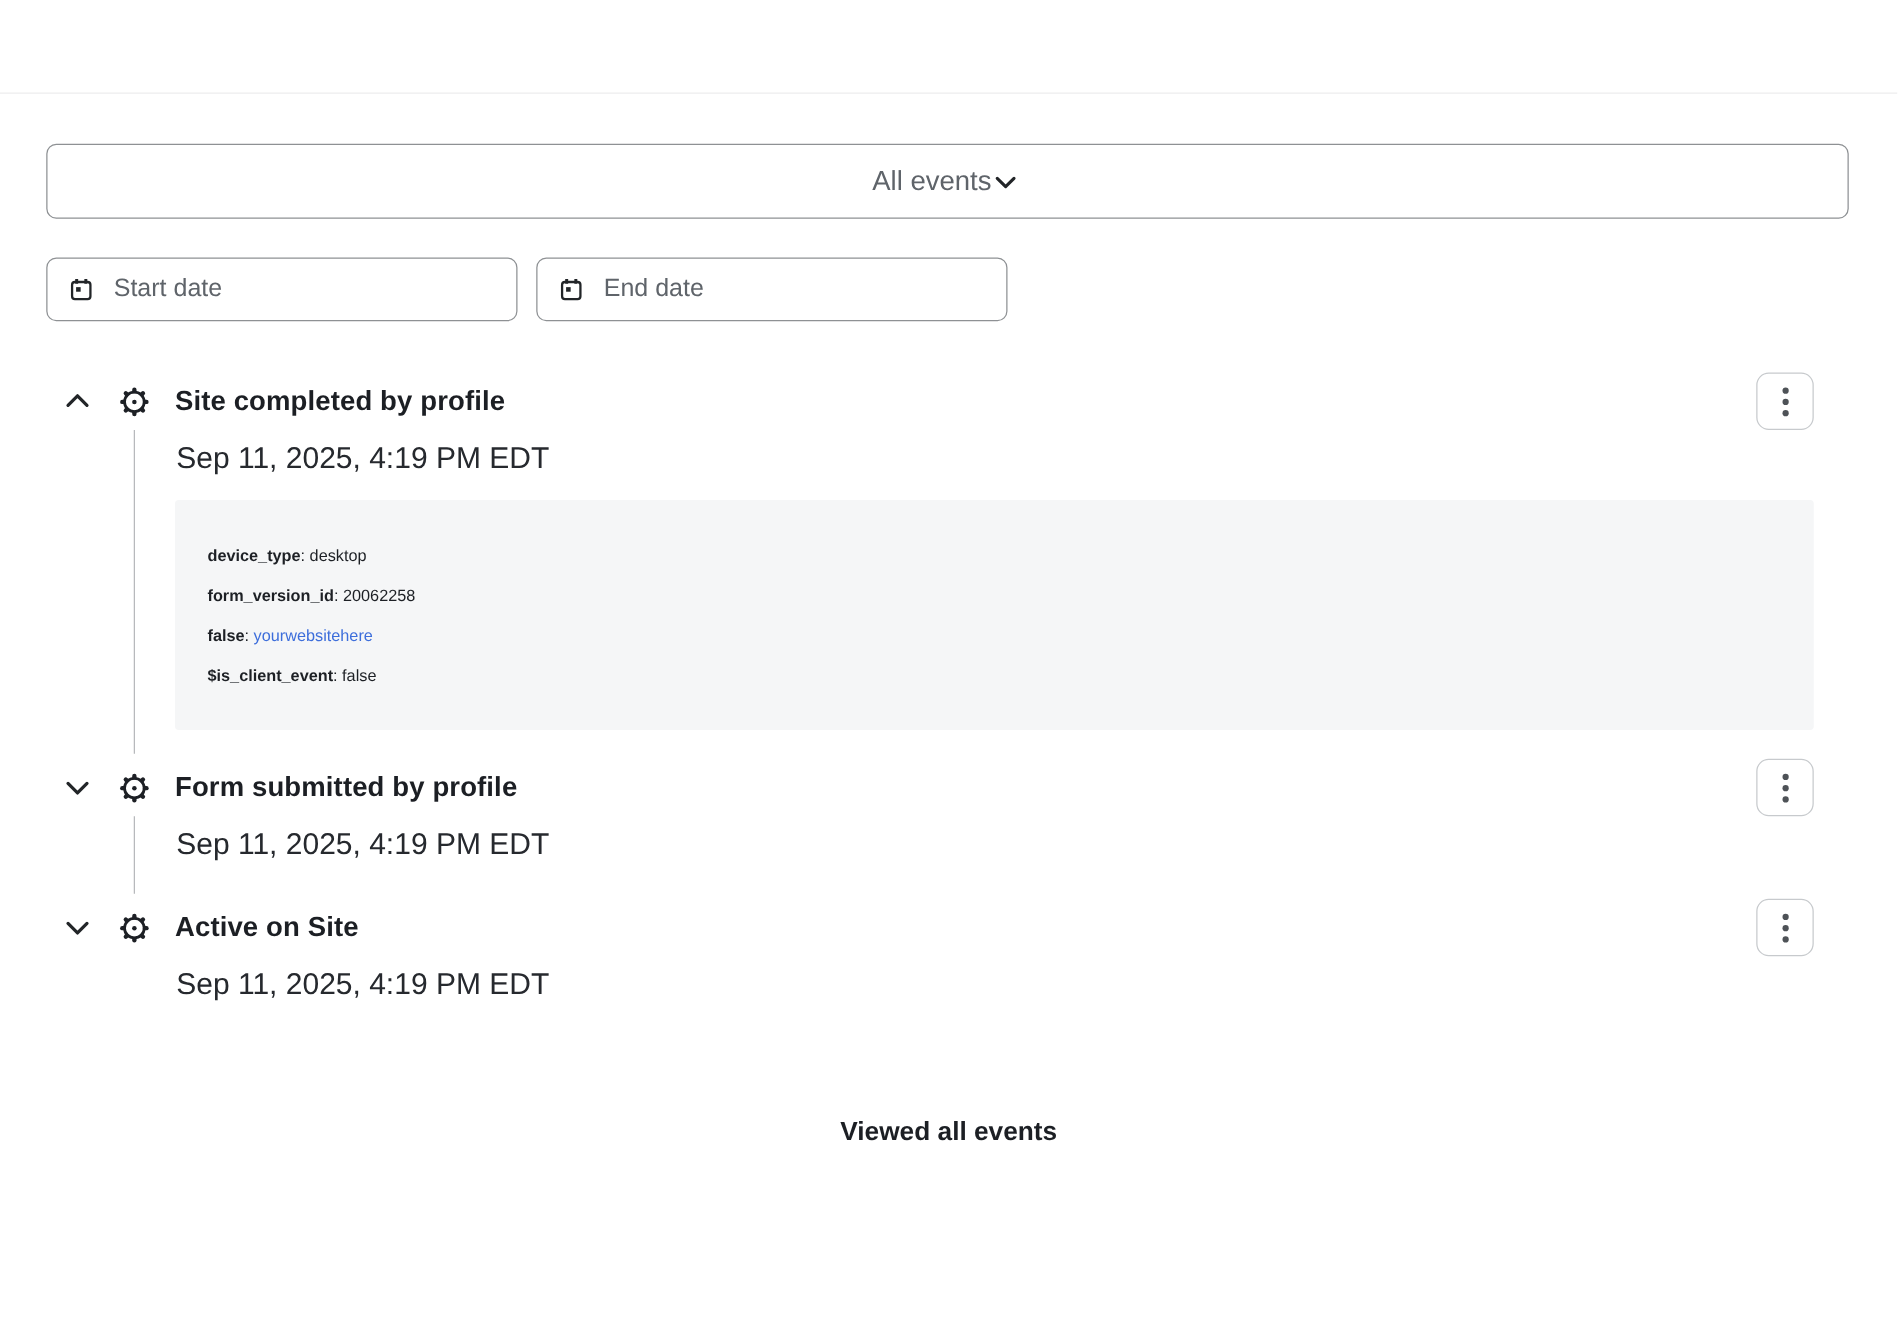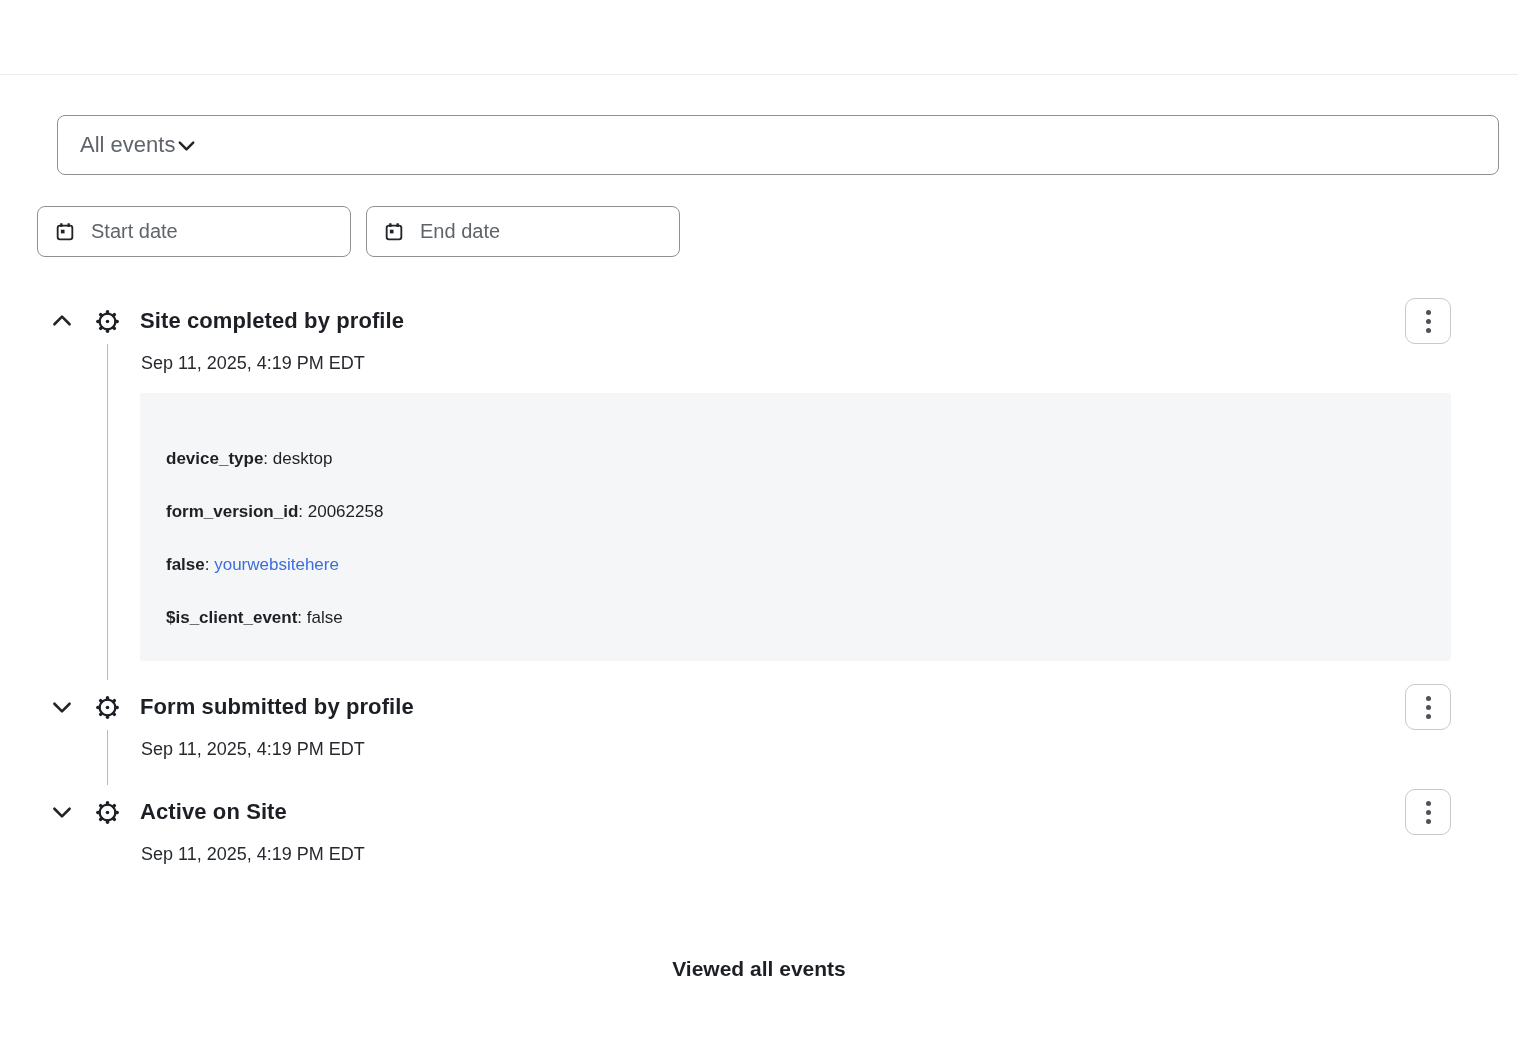--- a/index.html
+++ b/index.html
@@ -12,29 +12,28 @@
     overflow: hidden;
   }
   .top-divider { height: 75px; border-bottom: 1px solid #ededee; }
 
   
   .filters { margin: 40px 39px 0 37px; }
   .select-box {
     height: 60px; width: 100%;
     border: 1px solid #8e9194; border-radius: 8px;
     background: #fff;
-    display: flex; align-items: center; justify-content: flex-start;
+    display: flex; align-items: center; justify-content: center;
     padding: 0 24px 0 22px;
     cursor: pointer;
-    margin-left: 20px;
   }
   .select-box .select-label { font-size: 22px; color: #5f646a; }
   .date-row { margin-top: 31px; display: flex; gap: 15px; }
   .date-box {
-    width: 314px; height: 51px;
+    width: 377px; height: 51px;
     border: 1px solid #8e9194; border-radius: 8px;
     background: #fff;
     display: flex; align-items: center; gap: 15px;
     padding: 0 16px;
     cursor: pointer;
   }
   .date-box .date-label { font-size: 20px; color: #5f646a; }
 
   .icon svg { display: block; }
 
@@ -59,28 +58,28 @@
     margin-left: 19px; font-size: 22px; font-weight: 700; color: #1c1f24;
     flex: 1; letter-spacing: .1px;
   }
   .kebab {
     width: 46px; height: 46px; flex: none;
     border: 1px solid #c7cacd; border-radius: 10px; background: #fff;
     display: flex; flex-direction: column; align-items: center; justify-content: center;
     gap: 4px; cursor: pointer;
   }
   .kebab .dot { width: 5px; height: 5px; border-radius: 50%; background: #4e5257; }
-  .event-timestamp { margin: 8px 0 0 104px; font-size: 18px; color: #26292e; }
+  .event-timestamp { margin: 8px 0 0 104px; font-size: 24px; color: #26292e; }
 
   .event-details {
     margin: 19px 0 0 103px;
     background: #f5f6f7; border-radius: 3px;
     padding: 29px 26px 27px 26px;
   }
-  .prop { font-size: 17px; line-height: 32px; color: #1d2025; margin-top: 21px; }
+  .prop { font-size: 13px; line-height: 32px; color: #1d2025; }
   .prop b { font-weight: 700; }
   .hl { background: #b3d3f7; }
   .link { color: #3d6edb; cursor: pointer; }
 
   
   .feed-end { text-align: center; margin-top: 64px; }
   .feed-end-title { font-size: 21px; font-weight: 700; color: #1c1f24; }
   .feed-end-sub { margin-top: 26px; font-size: 22px; color: #1d2025; }
 </style>
 </head>

